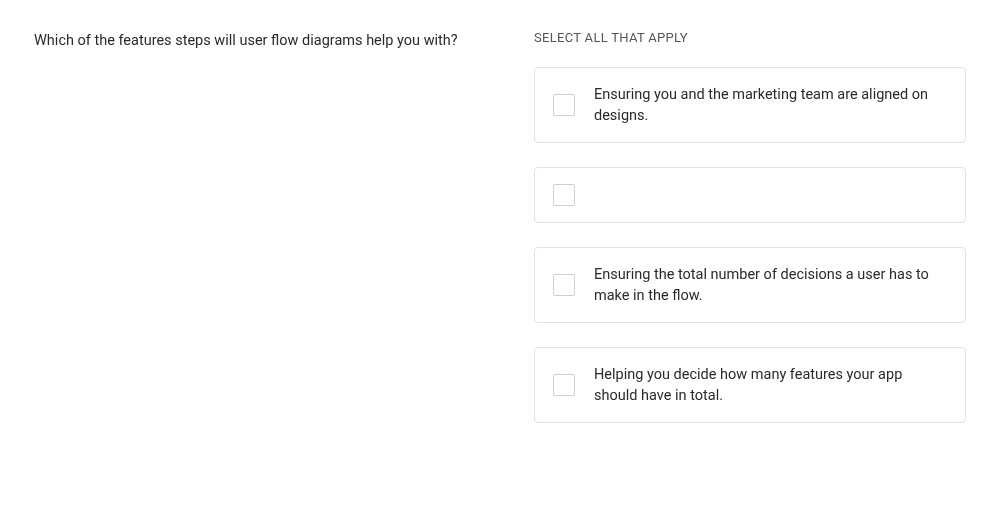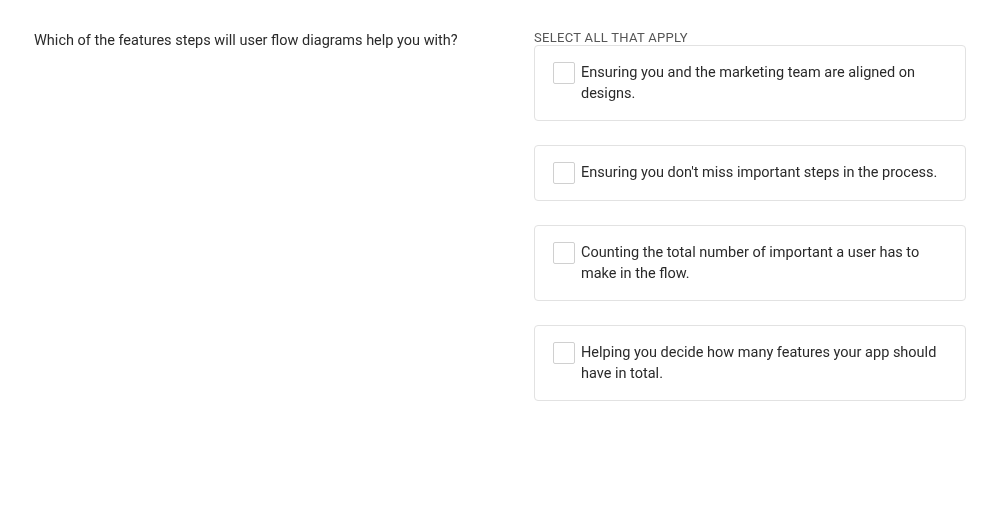--- a/index.html
+++ b/index.html
@@ -27,33 +27,34 @@
     }
     .question-text {
       font-size: 14.5px;
       color: #2a2a2a;
       line-height: 1.5;
     }
     .instruction {
       font-size: 13px;
       color: #555;
       letter-spacing: 0.3px;
+      margin-bottom: 22px;
     }
     .options {
       display: flex;
       flex-direction: column;
       gap: 24px;
     }
     .option-card {
       border: 1px solid #e2e2e2;
       border-radius: 4px;
       padding: 16px 18px;
       display: flex;
-      align-items: flex-start;
-      gap: 6px;
+      align-items: center;
+      gap: 19px;
       cursor: pointer;
     }
     .checkbox {
       width: 22px;
       height: 22px;
       border: 1.5px solid #d0d0d0;
       border-radius: 2px;
       flex-shrink: 0;
       background: #fff;
     }
@@ -72,25 +73,24 @@
   </div>
   <div class="right-col">
     <div class="instruction">SELECT ALL THAT APPLY</div>
     <div class="options">
       <div class="option-card">
         <div class="checkbox"></div>
         <div class="option-text">Ensuring you and the marketing team are aligned on designs.</div>
       </div>
       <div class="option-card">
         <div class="checkbox"></div>
-        <div class="option-text">Ensuring you don't miss important steps in the process.</div>
       </div>
       <div class="option-card">
         <div class="checkbox"></div>
-        <div class="option-text">Counting the total number of important a user has to make in the flow.</div>
+        <div class="option-text">Ensuring the total number of decisions a user has to make in the flow.</div>
       </div>
       <div class="option-card">
         <div class="checkbox"></div>
         <div class="option-text">Helping you decide how many features your app should have in total.</div>
       </div>
     </div>
   </div>
 </div>
 
 </body></html>

